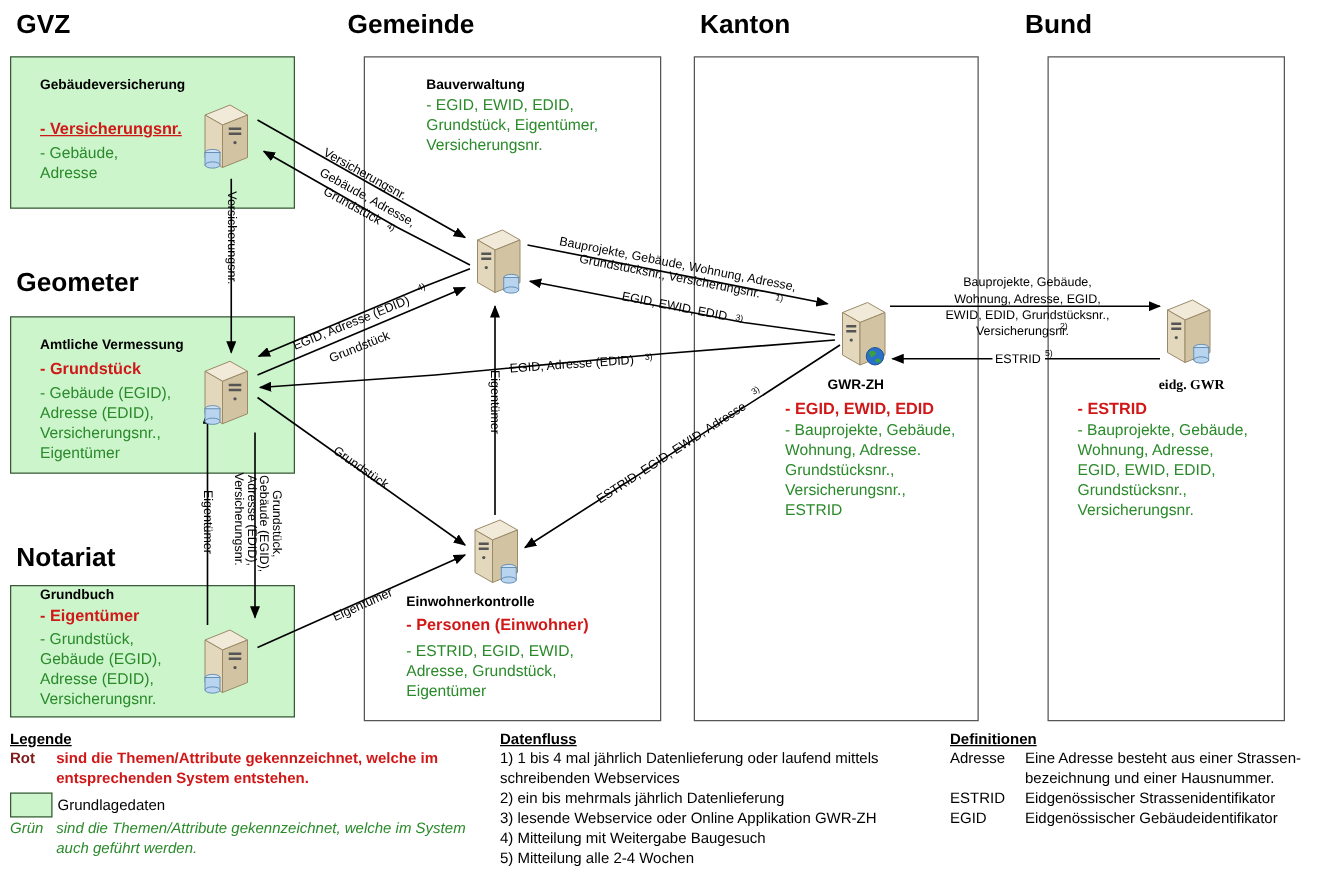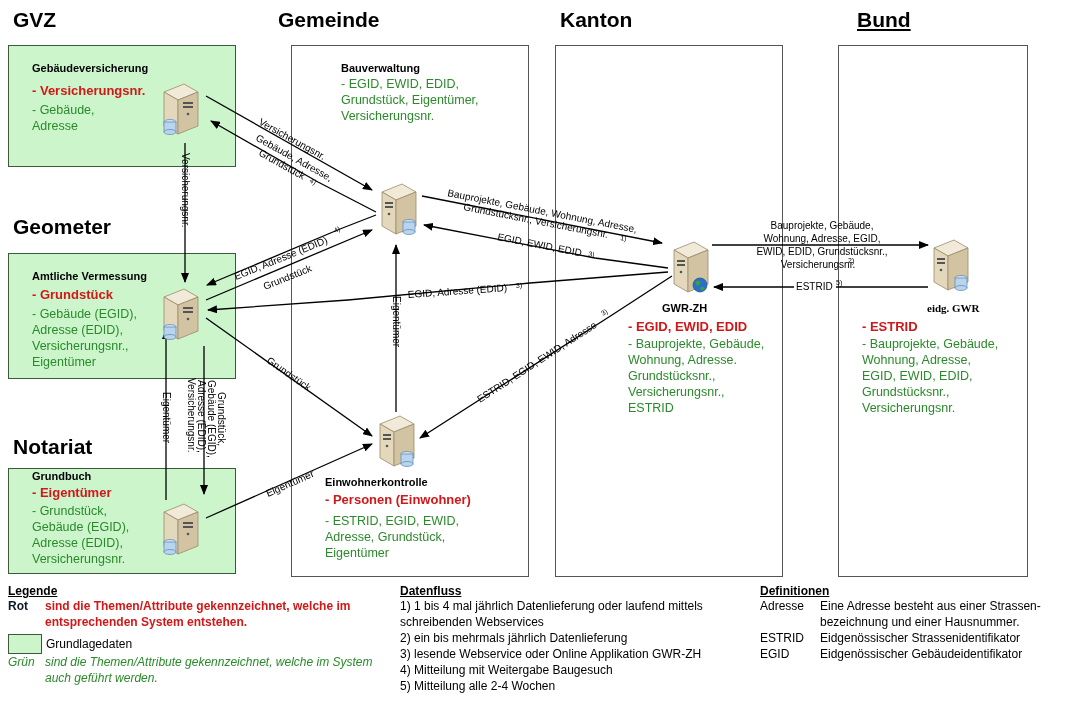--- a/index.html
+++ b/index.html
@@ -21,21 +21,21 @@
   .server { position:absolute; width:44px; height:58px; }
 </style>
 </head>
 <body>
 
 <div class="abs heading" style="left:13px;top:8px;">GVZ</div>
 <div class="abs heading" style="left:13px;top:215px;">Geometer</div>
 <div class="abs heading" style="left:13px;top:435px;">Notariat</div>
 <div class="abs heading" style="left:278px;top:8px;">Gemeinde</div>
 <div class="abs heading" style="left:560px;top:8px;">Kanton</div>
-<div class="abs heading" style="left:857px;top:8px;text-decoration:underline;">Bund</div>
+<div class="abs heading" style="left:820px;top:8px;">Bund</div>
 
 <div class="box green" style="left:8px;top:45px;width:226px;height:120px;"></div>
 <div class="box green" style="left:8px;top:253px;width:226px;height:124px;"></div>
 <div class="box green" style="left:8px;top:468px;width:226px;height:104px;"></div>
 <div class="box" style="left:291px;top:45px;width:236px;height:530px;"></div>
 <div class="box" style="left:555px;top:45px;width:226px;height:530px;"></div>
 <div class="box" style="left:838px;top:45px;width:188px;height:530px;"></div>
 
 <svg id="flows" width="1074" height="702">
   <defs>
@@ -203,21 +203,21 @@
   <rect x="9" y="22" width="8" height="2" fill="#555"></rect>
     <rect x="9" y="26" width="8" height="2" fill="#555"></rect>
   <circle cx="13" cy="34" r="1.3" fill="#555"></circle>
   <ellipse cx="33" cy="42" rx="6" ry="2.5" fill="#cfe3f5" stroke="#5a86b0" stroke-width="0.7"></ellipse>
   <rect x="27" y="42" width="12" height="10" fill="#b8d4ee" stroke="#5a86b0" stroke-width="0.7"></rect>
   <ellipse cx="33" cy="52" rx="6" ry="2.5" fill="#b8d4ee" stroke="#5a86b0" stroke-width="0.7"></ellipse>
 </svg>
 
 <div class="abs" style="left:32px;top:62px;width:140px;">
   <div class="sys-title">Gebäudeversicherung</div>
-  <div class="red dash-list" style="margin-top:9px;">- Versicherungsnr.</div>
+  <div class="red dash-list" style="margin-top:21px;text-decoration:underline;">- Versicherungsnr.</div>
   <div class="green-t dash-list" style="margin-top:3px;">- Gebäude,
   Adresse</div>
 </div>
 
 <div class="abs" style="left:32px;top:270px;width:140px;">
   <div class="sys-title">Amtliche Vermessung</div>
   <div class="red dash-list" style="margin-top:5px;">- Grundstück</div>
   <div class="green-t dash-list" style="margin-top:3px;">- Gebäude (EGID),
   Adresse (EDID),
   Versicherungsnr.,
@@ -264,21 +264,21 @@
   <div class="green-t dash-list" style="margin-top:1px;">- Bauprojekte, Gebäude,
   Wohnung, Adresse,
   EGID, EWID, EDID,
   Grundstücksnr.,
   Versicherungsnr.</div>
 </div>
 
 <div class="abs" style="left:8px;top:584px;width:380px;">
   <div class="legend-h">Legende</div>
   <div style="display:flex;" class="legend-row">
-    <div style="width:37px;color:#0f172a;font-weight:bold;">Rot</div>
+    <div style="width:37px;color:#7f1d1d;font-weight:bold;">Rot</div>
     <div style="flex:1;color:#d01818;font-weight:bold;">sind die Themen/Attribute gekennzeichnet, welche im entsprechenden System entstehen.</div>
   </div>
   <div style="display:flex;align-items:center;margin-top:4px;" class="legend-row">
     <div style="width:32px;height:18px;background:#ccf5cc;border:1px solid #3a5a3a;margin-right:4px;"></div>
     <div>Grundlagedaten</div>
   </div>
   <div style="display:flex;" class="legend-row">
     <div style="width:37px;color:#2a8a2a;font-style:italic;">Grün</div>
     <div style="flex:1;color:#2a8a2a;font-style:italic;">sind die Themen/Attribute gekennzeichnet, welche im System auch geführt werden.</div>
   </div>

